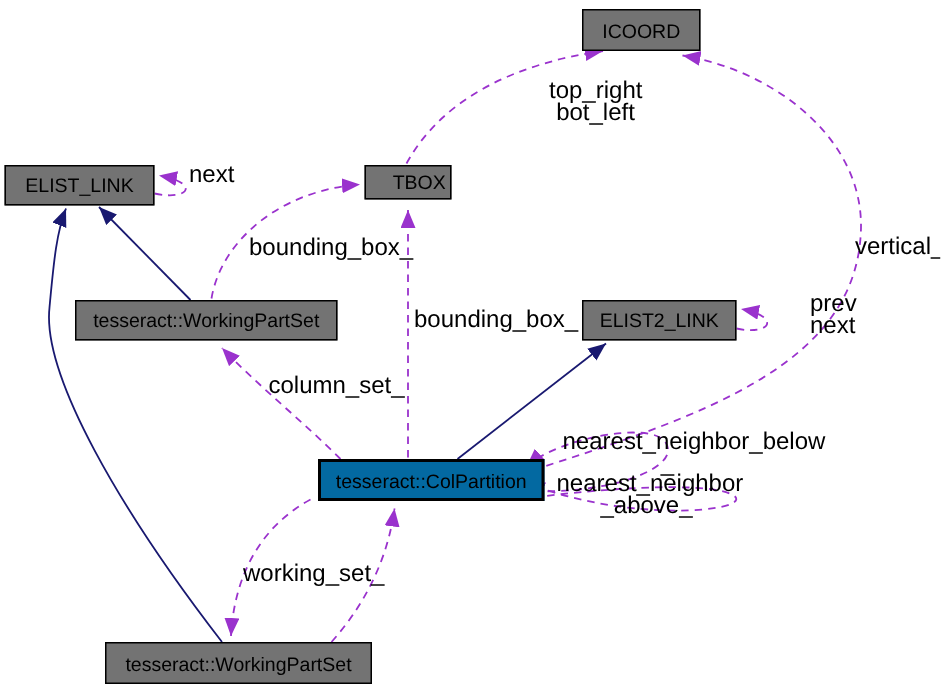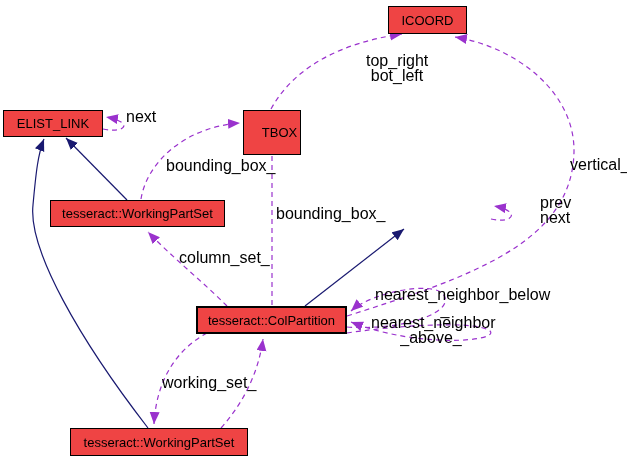--- a/index.html
+++ b/index.html
@@ -3,24 +3,24 @@
 <meta charset="utf-8">
 <style>
   html,body{margin:0;padding:0;background:#ffffff;}
   .diagram{
     position:relative;width:627px;height:459px;background:#ffffff;
     font-family:"Liberation Sans", sans-serif;color:#000;overflow:hidden;
   }
   .edges{position:absolute;left:0;top:0;}
   .node{
     position:absolute;display:flex;align-items:center;justify-content:center;
-    background:#ef4444;border:1px solid #000;box-sizing:border-box;
+    background:#737373;border:1px solid #000;box-sizing:border-box;
     font-size:13px;white-space:nowrap;
   }
-  .node.highlight{background:#ef4444;border-width:2px;}
+  .node.highlight{background:#0369a1;border-width:2px;margin-left:16px;}
   .elabel{
     position:absolute;font-size:16px;line-height:15px;white-space:nowrap;
   }
   .elabel.center{text-align:center;}
   .elabel span{display:block;}
 </style>
 </head>
 <body>
 
 <div class="diagram">
@@ -51,25 +51,28 @@
     <path d="M347,327 C407,331 457,311 443,294 C432,281 372,292 351,311" stroke="#9a32cd" stroke-width="1.2" fill="none" stroke-dasharray="5,4" marker-end="url(#arrP)"></path>
     <path d="M347,333 C385,327 475,319 490,331 C500,341 420,349 351,322" stroke="#9a32cd" stroke-width="1.2" fill="none" stroke-dasharray="5,4" marker-end="url(#arrP)"></path>
   </svg>
 
   <div class="node" style="left:388px;top:6px;width:79px;height:28px;">
     <span>ICOORD</span>
   </div>
   <div class="node" style="left:3px;top:110px;width:100px;height:27px;">
     <span>ELIST_LINK</span>
   </div>
-  <div class="node" style="left:243px;top:110px;width:58px;height:45px;padding-left:15px;">
+  <div class="node" style="left:243px;top:110px;width:58px;height:23px;padding-left:15px;">
     <span>TBOX</span>
   </div>
   <div class="node" style="left:50px;top:200px;width:175px;height:27px;">
     <span>tesseract::WorkingPartSet</span>
+  </div>
+  <div class="node" style="left:388px;top:200px;width:103px;height:27px;">
+    <span>ELIST2_LINK</span>
   </div>
   <div class="node highlight" style="left:196px;top:306px;width:151px;height:28px;">
     <span>tesseract::ColPartition</span>
   </div>
   <div class="node" style="left:70px;top:428px;width:178px;height:28px;align-items:center;">
     <span>tesseract::WorkingPartSet</span>
   </div>
 
   <div class="elabel" style="left:126px;top:109px;">
     <span>next</span>

